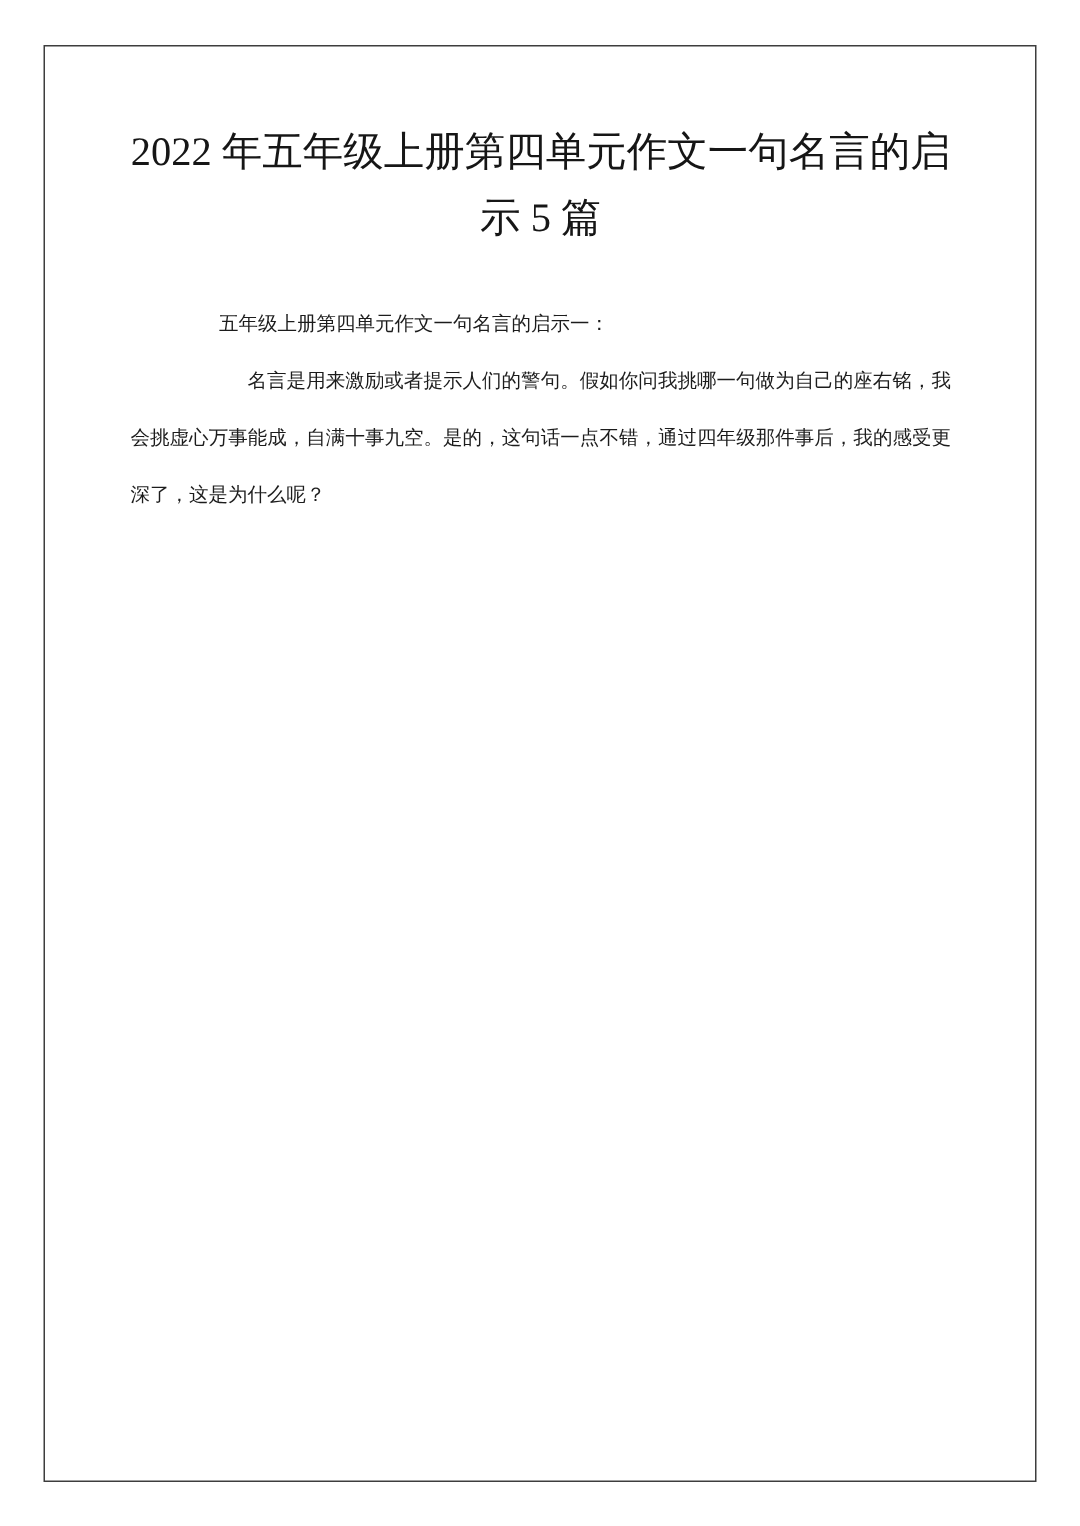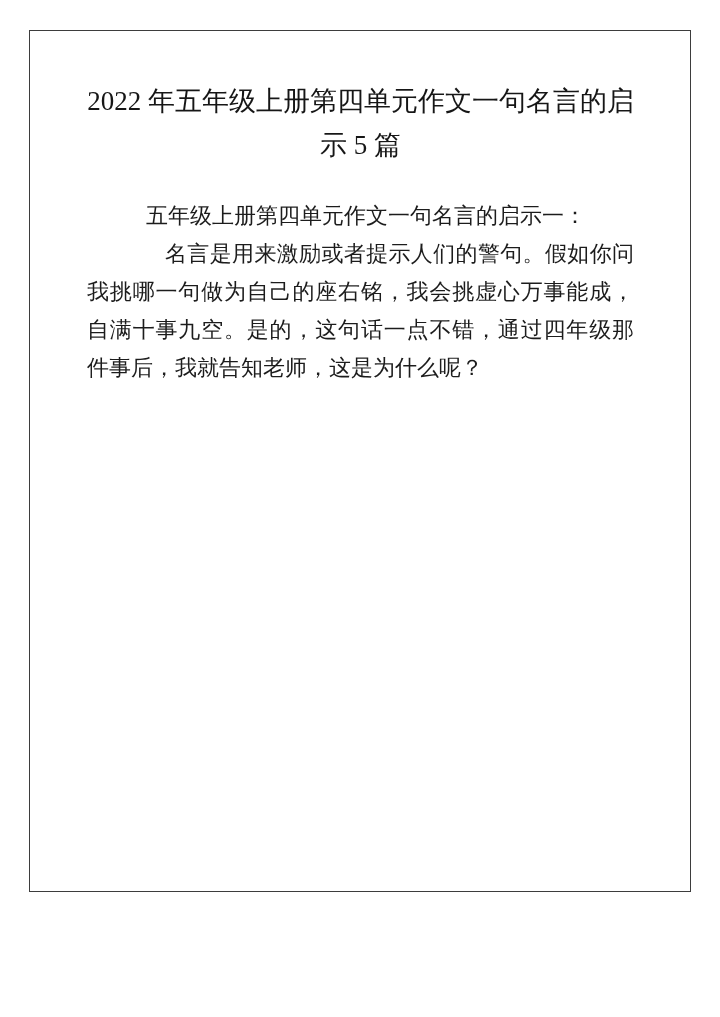--- a/index.html
+++ b/index.html
@@ -12,54 +12,54 @@
     width: 720px;
     height: 1017px;
     font-family: "Liberation Serif", "DejaVu Serif", serif;
     overflow: hidden;
   }
   .doc-page {
     position: absolute;
     left: 29px;
     top: 30px;
     width: 662px;
-    height: 862px;
+    height: 958px;
     box-sizing: border-box;
     border: 1px solid #3d3d3d;
     background: #ffffff;
   }
   .doc-content {
     box-sizing: border-box;
     padding: 48px 56px 0 57px;
   }
   .doc-title {
     margin: 0 0 30px 0;
     font-size: 27px;
     line-height: 44px;
     font-weight: normal;
     text-align: center;
     color: #161616;
   }
   .doc-para {
     margin: 0;
-    font-size: 22px;
+    font-size: 13px;
     line-height: 38px;
     text-align: justify;
     color: #1c1c1c;
     word-break: break-all;
   }
   .indent-3 {
     text-indent: 59px;
   }
   .indent-4 {
     text-indent: 78px;
   }
 </style>
 </head>
 <body>
 
 <div class="doc-page">
   <div class="doc-content">
     <h1 class="doc-title">2022 年五年级上册第四单元作文一句名言的启示 5 篇</h1>
     <p class="doc-para indent-3">五年级上册第四单元作文一句名言的启示一：</p>
-    <p class="doc-para indent-4">名言是用来激励或者提示人们的警句。假如你问我挑哪一句做为自己的座右铭，我会挑虚心万事能成，自满十事九空。是的，这句话一点不错，通过四年级那件事后，我就告知老师，这是为什么呢？</p>
+    <p class="doc-para indent-4">名言是用来激励或者提示人们的警句。假如你问我挑哪一句做为自己的座右铭，我会挑虚心万事能成，自满十事九空。是的，这句话一点不错，通过四年级那件事后，我的感受更深了，这是为什么呢？</p>
   </div>
 </div>
 
 </body></html>

